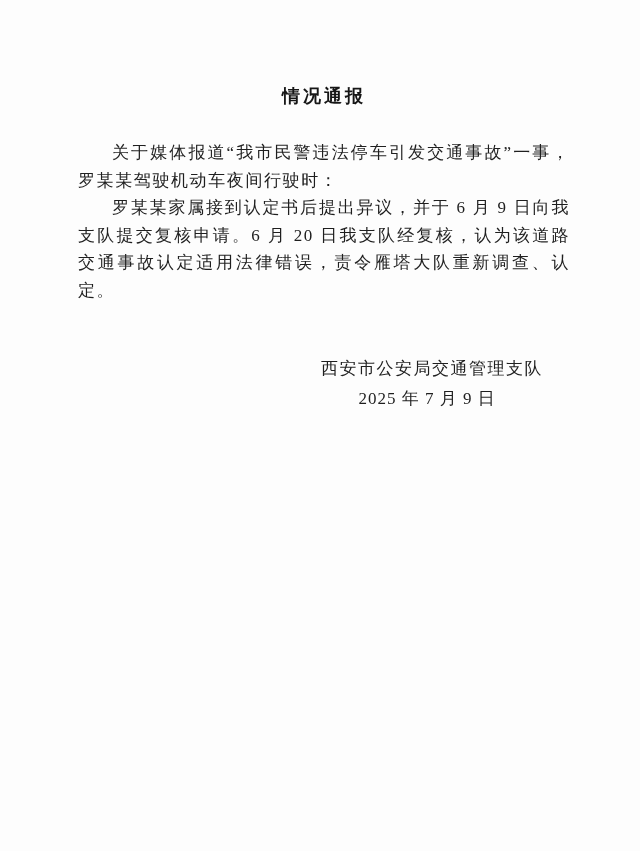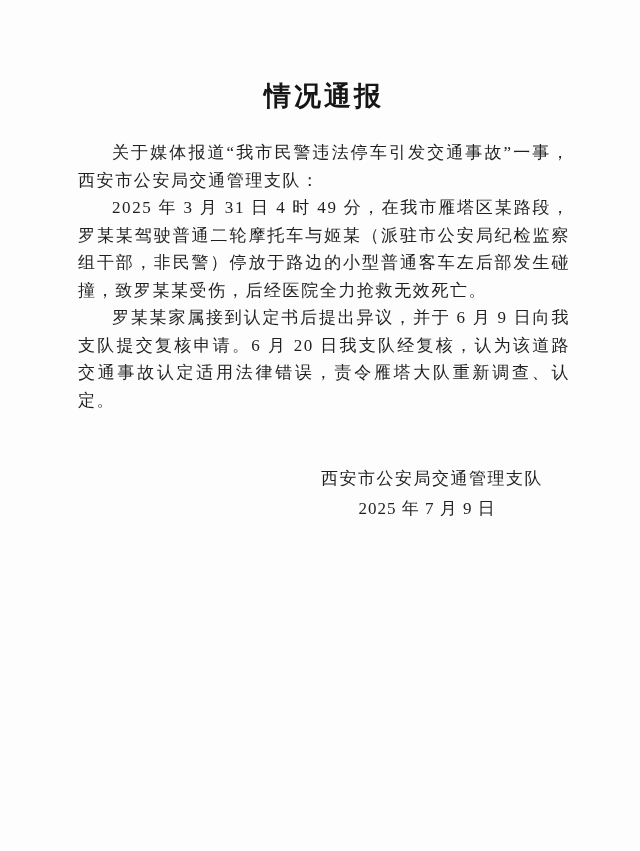--- a/index.html
+++ b/index.html
@@ -14,21 +14,21 @@
     margin: 0 auto;
     background: #fdfdfd;
     color: #1f1f1f;
     font-family: "Liberation Serif", "DejaVu Serif", serif;
     overflow: hidden;
     box-sizing: border-box;
     padding: 80px 70px 0 78px;
   }
   .doc-title {
     margin: 0 0 27px 0;
-    font-size: 27px;
+    font-size: 18px;
     line-height: 32px;
     font-weight: bold;
     text-align: center;
     letter-spacing: 3px;
     color: #161616;
   }
   .doc-body p {
     margin: 0;
     font-size: 17px;
     line-height: 27.5px;
@@ -58,22 +58,21 @@
     white-space: nowrap;
   }
 </style>
 </head>
 <body>
 
 <div class="page">
   <h1 class="doc-title">情况通报</h1>
 
   <div class="doc-body">
-    <p>关于媒体报道“我市民警违法停车引发交通事故”一事，西安市公安局交通管理支队：</p>
-    <p>2025 年 3 月 31 日 4 时 49 分，在我市雁塔区某路段，罗某某驾驶普通二轮摩托车与姬某（派驻市公安局纪检监察组干部，非民警）停放于路边的小型普通客车左后部发生碰撞，致罗某某受伤，后经医院全力抢救无效死亡。</p>
+    <p>关于媒体报道“我市民警违法停车引发交通事故”一事，罗某某驾驶机动车夜间行驶时：</p>
     <p>罗某某家属接到认定书后提出异议，并于 6 月 9 日向我支队提交复核申请。6 月 20 日我支队经复核，认为该道路交通事故认定适用法律错误，责令雁塔大队重新调查、认定。</p>
   </div>
 
   <div class="signature-block">
     <div class="signature-line">西安市公安局交通管理支队</div>
     <div class="date-line">2025 年 7 月 9 日</div>
   </div>
 </div>
 
 </body></html>

